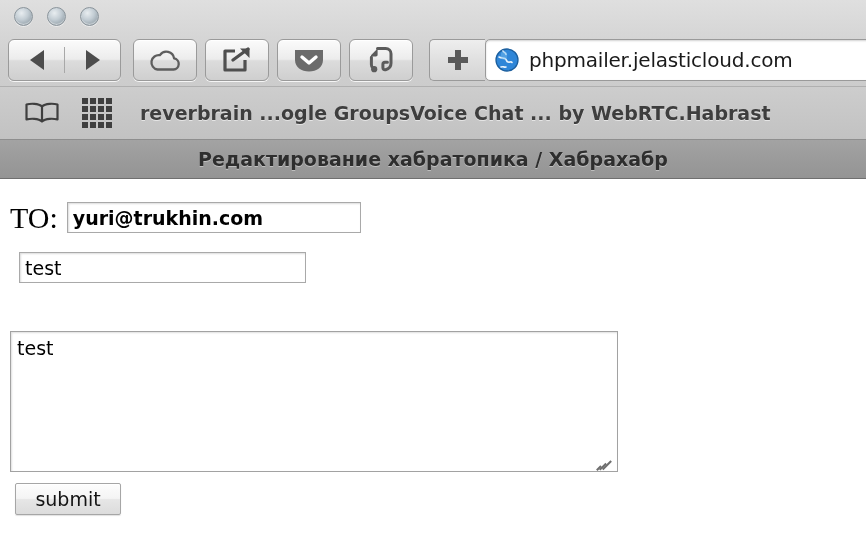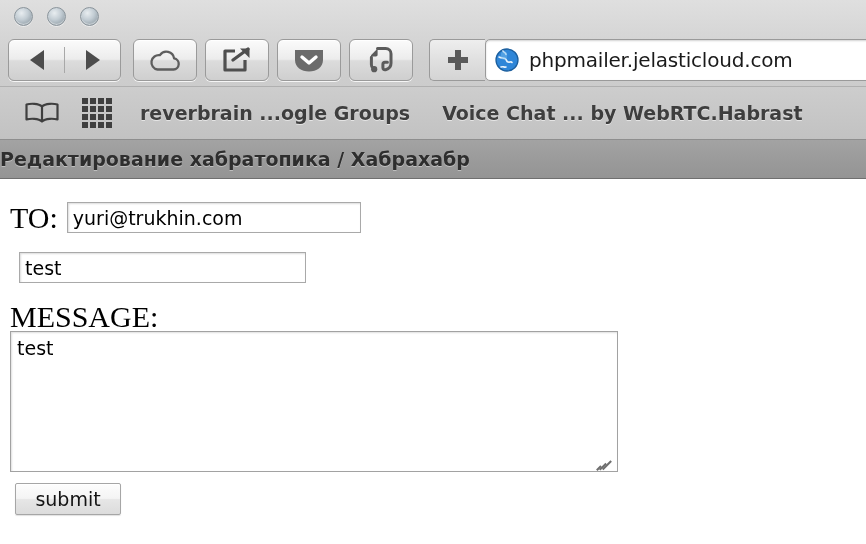--- a/index.html
+++ b/index.html
@@ -169,33 +169,33 @@
   .bm-link {
     flex: 0 0 auto;
     font-family: "DejaVu Sans", sans-serif;
     font-weight: bold;
     font-size: 19px;
     color: #3e3e3e;
     text-shadow: 0 1px 0 rgba(255,255,255,.55);
     white-space: nowrap;
   }
   .bm-1 { margin-left: 24px; }
-  .bm-2 { margin-left: 32px; }
+  .bm-2 { }
   .bm-3 { }
 
   
   .tabbar {
     position: absolute;
     left: 0; top: 140px;
     width: 866px; height: 39px;
     background: linear-gradient(to bottom, #a3a3a3 0%, #9b9b9b 50%, #949494 100%);
     border-bottom: 1px solid #6f6f6f;
     display: flex;
     align-items: center;
-    justify-content: flex-start;
+    justify-content: center;
   }
   .tab-title {
     font-family: "DejaVu Sans", sans-serif;
     font-weight: bold;
     font-size: 19px;
     color: #2e2e2e;
     text-shadow: 0 1px 0 rgba(255,255,255,.38);
     white-space: nowrap;
   }
 
@@ -235,21 +235,21 @@
     height: 31px;
     background: #ffffff;
     border: 1px solid #a9a9a9;
     box-shadow: inset 1px 1px 2px rgba(0,0,0,.14);
     font-family: "DejaVu Sans", sans-serif;
     font-size: 19px;
     color: #000000;
     padding: 0 5px;
     outline: none;
   }
-  .ftext-to      { width: 294px; }
+  .ftext-to      { width: 294px; font-weight: bold; }
   .ftext-subject { width: 287px; }
 
   .fmessage {
     position: absolute;
     left: 10px; top: 151px;
     width: 608px;
     height: 141px;
     background: #ffffff;
     border: 1px solid #a2a2a2;
     box-shadow: inset 1px 1px 2px rgba(0,0,0,.13);
@@ -403,21 +403,20 @@
 
     <div class="field-row row-to">
       <span class="flabel">TO:</span>
       <input class="ftext ftext-to" type="text" value="yuri@trukhin.com" style="">
     </div>
 
     <div class="field-row row-subject">
       <input class="ftext ftext-subject" type="text" value="test" style="">
     </div>
 
-    <span class="label-msg">MESSAGE:</span>
 
     <textarea class="fmessage" style="">test</textarea>
 
     <span class="resize-grip">
       <i style="left:9px; top:1px; height:12px;"></i>
       <i style="left:5px; top:4px; height:9px;"></i>
       <i style="left:1px; top:7px; height:6px;"></i>
     </span>
 
     <button class="submit-btn">submit</button>

